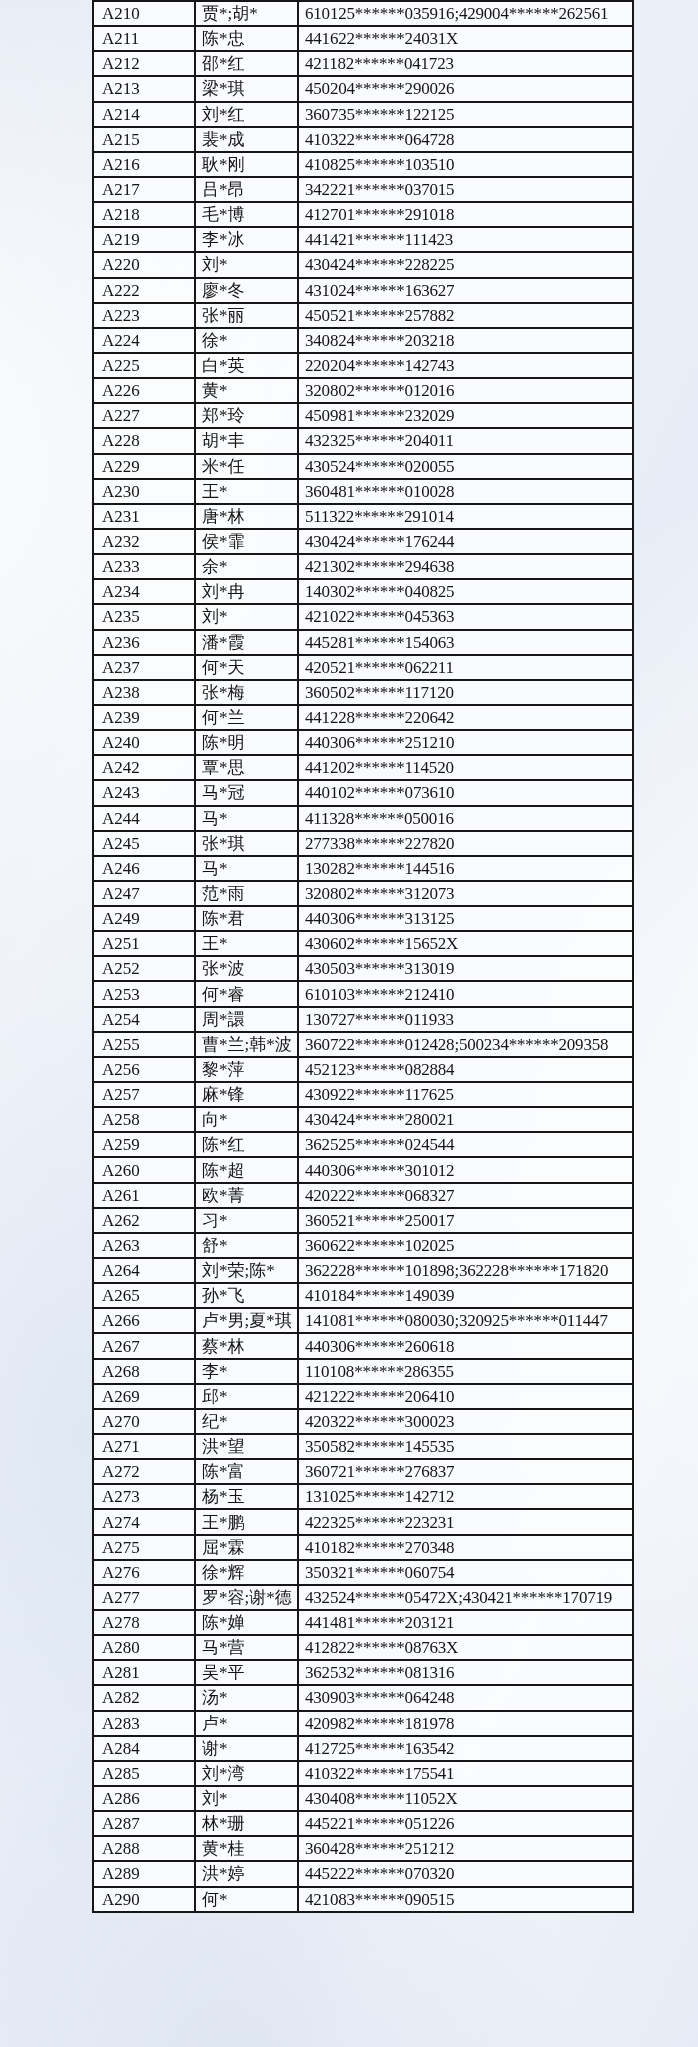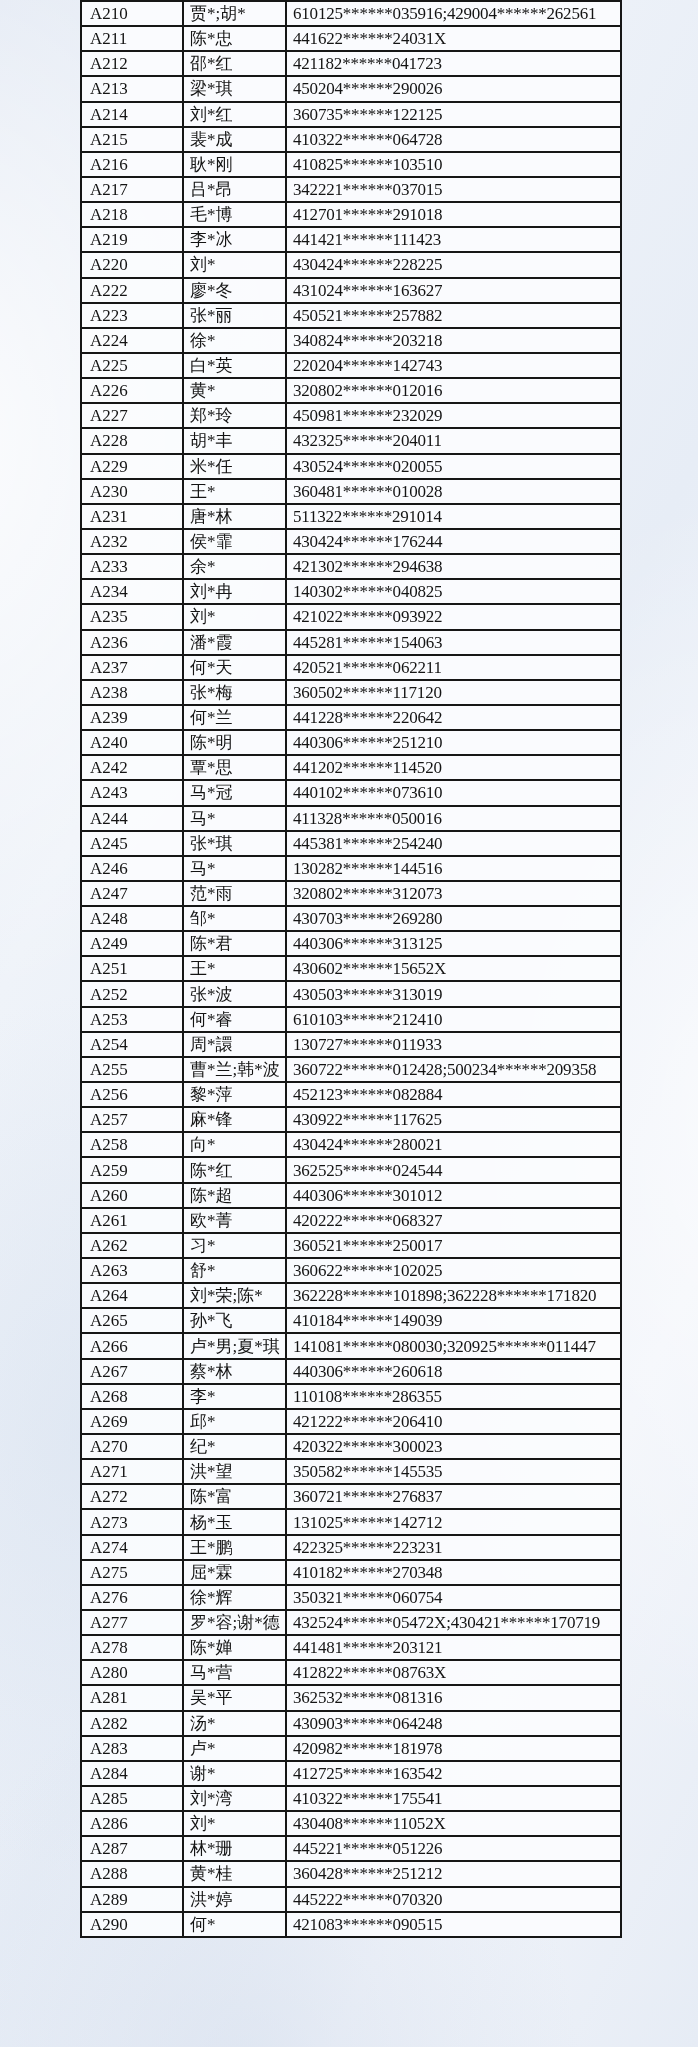--- a/index.html
+++ b/index.html
@@ -15,21 +15,21 @@
     
     background:
       radial-gradient(ellipse 620px 900px at -8% 22%, rgba(255,255,255,0.85), rgba(255,255,255,0) 62%),
       radial-gradient(ellipse 700px 1100px at 108% 55%, rgba(255,255,255,0.65), rgba(255,255,255,0) 58%),
       radial-gradient(ellipse 560px 700px at 35% 102%, rgba(202,214,232,0.45), rgba(202,214,232,0) 60%),
       radial-gradient(ellipse 500px 800px at 12% 70%, rgba(208,220,236,0.40), rgba(208,220,236,0) 55%),
       linear-gradient(115deg, #e4eaf4 0%, #eff3f9 28%, #e7edf6 55%, #f1f4fa 78%, #e6ecf5 100%);
   }
   .roster-table {
     position: absolute;
-    left: 80px;
+    left: 92px;
     top: 0;
     width: 540px;
     border-collapse: collapse;
     table-layout: fixed;
   }
   .roster-table tr {
     height: 25.15px;
   }
   .roster-table td {
     border: 2px solid #161616;
@@ -172,21 +172,21 @@
         <td class="col-ids">421302******294638</td>
       </tr>
       <tr>
         <td class="col-code">A234</td>
         <td class="col-name">刘*冉</td>
         <td class="col-ids">140302******040825</td>
       </tr>
       <tr>
         <td class="col-code">A235</td>
         <td class="col-name">刘*</td>
-        <td class="col-ids">421022******093922</td>
+        <td class="col-ids">421022******045363</td>
       </tr>
       <tr>
         <td class="col-code">A236</td>
         <td class="col-name">潘*霞</td>
         <td class="col-ids">445281******154063</td>
       </tr>
       <tr>
         <td class="col-code">A237</td>
         <td class="col-name">何*天</td>
         <td class="col-ids">420521******062211</td>
@@ -217,36 +217,31 @@
         <td class="col-ids">440102******073610</td>
       </tr>
       <tr>
         <td class="col-code">A244</td>
         <td class="col-name">马*</td>
         <td class="col-ids">411328******050016</td>
       </tr>
       <tr>
         <td class="col-code">A245</td>
         <td class="col-name">张*琪</td>
-        <td class="col-ids">445381******254240</td>
+        <td class="col-ids">277338******227820</td>
       </tr>
       <tr>
         <td class="col-code">A246</td>
         <td class="col-name">马*</td>
         <td class="col-ids">130282******144516</td>
       </tr>
       <tr>
         <td class="col-code">A247</td>
         <td class="col-name">范*雨</td>
         <td class="col-ids">320802******312073</td>
-      </tr>
-      <tr>
-        <td class="col-code">A248</td>
-        <td class="col-name">邹*</td>
-        <td class="col-ids">430703******269280</td>
       </tr>
       <tr>
         <td class="col-code">A249</td>
         <td class="col-name">陈*君</td>
         <td class="col-ids">440306******313125</td>
       </tr>
       <tr>
         <td class="col-code">A251</td>
         <td class="col-name">王*</td>
         <td class="col-ids">430602******15652X</td>

